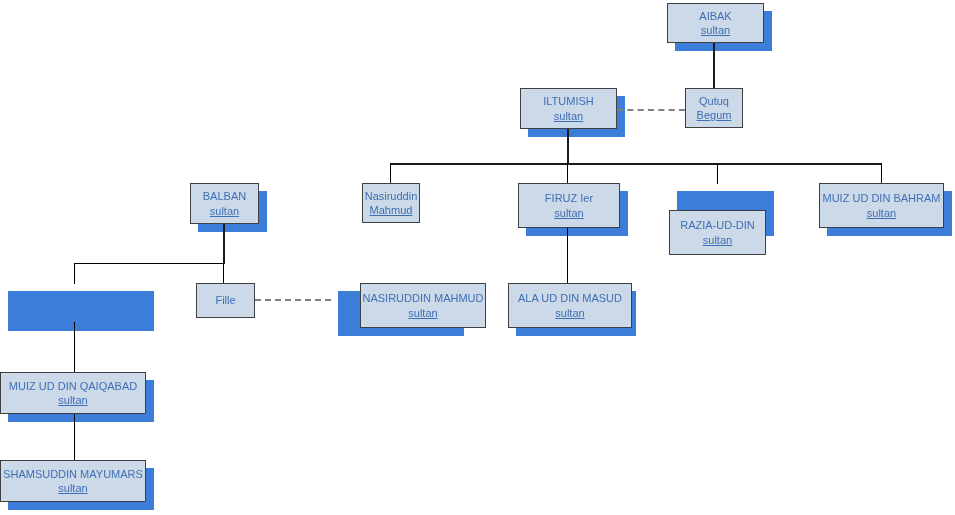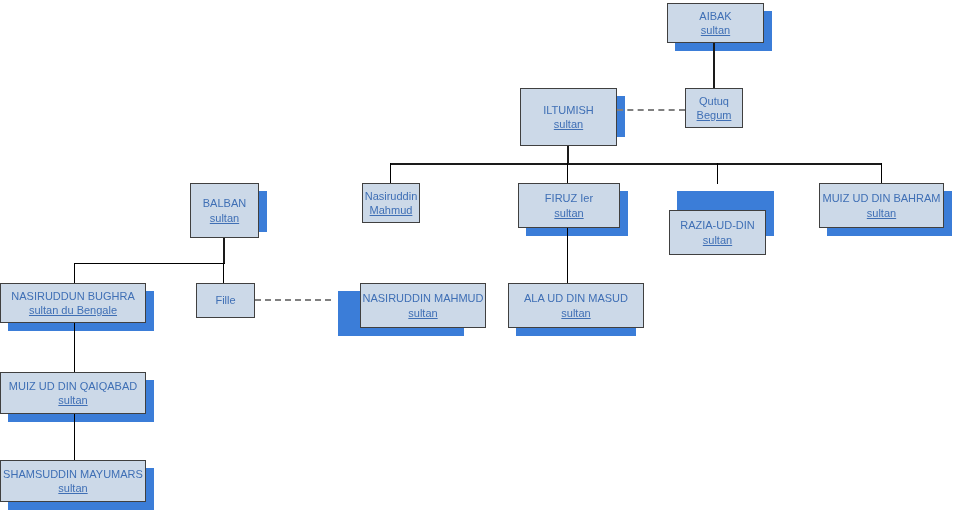--- a/index.html
+++ b/index.html
@@ -98,26 +98,26 @@
   <div class="node" style="left:667px; top:3px; width:97px; height:40px;">
     <span class="l1">AIBAK</span>
     <span class="l2">sultan</span>
   </div>
 
   <div class="node" style="left:685px; top:88px; width:58px; height:40px;">
     <span class="l1">Qutuq</span>
     <span class="l2">Begum</span>
   </div>
 
-  <div class="node" style="left:520px; top:88px; width:97px; height:58px;">
+  <div class="node" style="left:520px; top:88px; width:97px; height:41px;">
     <span class="l1">ILTUMISH</span>
     <span class="l2">sultan</span>
   </div>
 
-  <div class="node" style="left:190px; top:183px; width:69px; height:55px;">
+  <div class="node" style="left:190px; top:183px; width:69px; height:41px;">
     <span class="l1">BALBAN</span>
     <span class="l2">sultan</span>
   </div>
 
   <div class="node" style="left:362px; top:183px; width:58px; height:40px;">
     <span class="l1">Nasiruddin</span>
     <span class="l2">Mahmud</span>
   </div>
 
   <div class="node" style="left:518px; top:183px; width:102px; height:45px;">
@@ -128,35 +128,31 @@
   <div class="node" style="left:669px; top:183px; width:97px; height:45px;margin-top:27px;">
     <span class="l1">RAZIA-UD-DIN</span>
     <span class="l2">sultan</span>
   </div>
 
   <div class="node" style="left:819px; top:183px; width:125px; height:45px;">
     <span class="l1">MUIZ UD DIN BAHRAM</span>
     <span class="l2">sultan</span>
   </div>
 
-  <div class="node" style="left:0px; top:283px; width:146px; height:40px;">
-    <span class="l1">NASIRUDDUN BUGHRA</span>
-    <span class="l2">sultan du Bengale</span>
-  </div>
 
   <div class="node" style="left:196px; top:283px; width:59px; height:35px;">
     <span class="l1">Fille</span>
   </div>
 
   <div class="node" style="left:330px; top:283px; width:126px; height:45px;margin-left:30px;">
     <span class="l1">NASIRUDDIN MAHMUD</span>
     <span class="l2">sultan</span>
   </div>
 
-  <div class="node" style="left:508px; top:283px; width:136px; height:45px;">
+  <div class="node" style="left:508px; top:283px; width:124px; height:45px;">
     <span class="l1">ALA UD DIN MASUD</span>
     <span class="l2">sultan</span>
   </div>
 
   <div class="node" style="left:0px; top:372px; width:146px; height:42px;">
     <span class="l1">MUIZ UD DIN QAIQABAD</span>
     <span class="l2">sultan</span>
   </div>
 
   <div class="node" style="left:0px; top:460px; width:146px; height:42px;">

